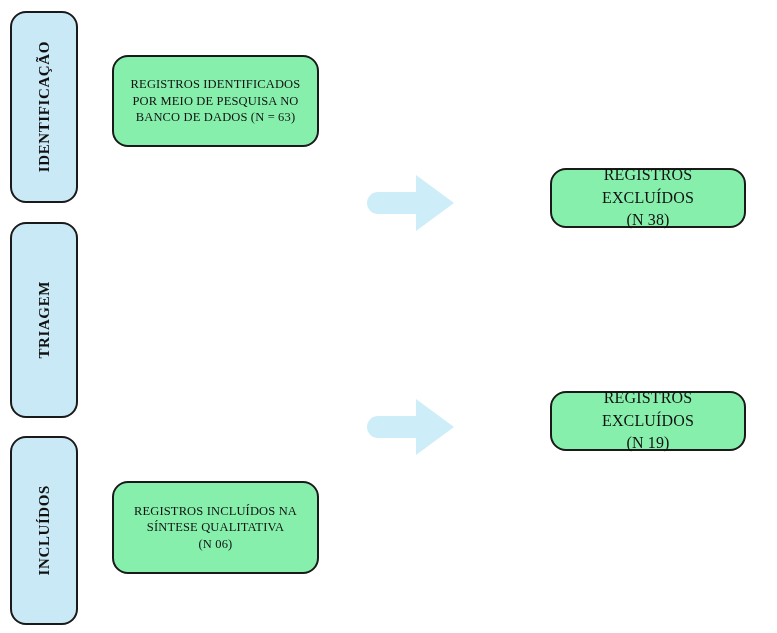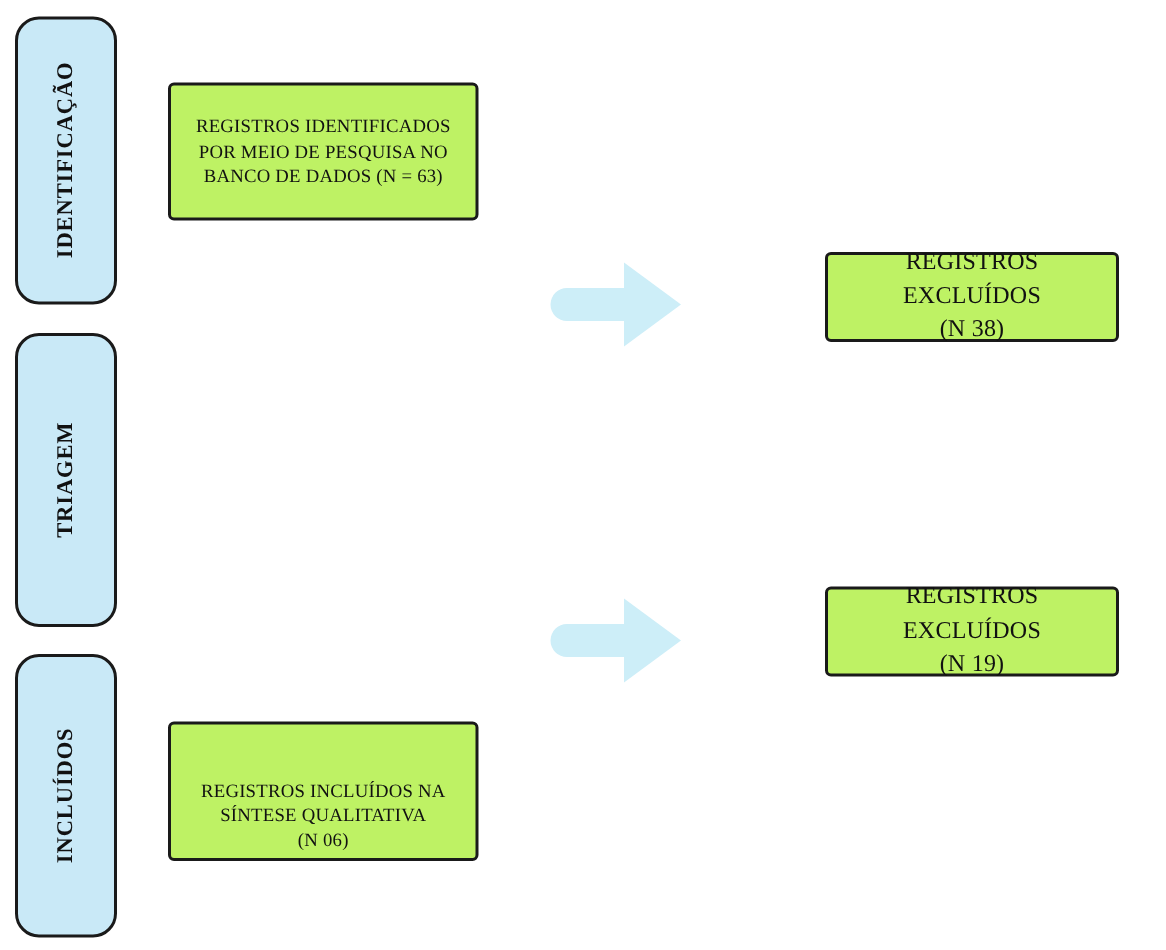--- a/index.html
+++ b/index.html
@@ -39,23 +39,23 @@
     letter-spacing: 0.6px;
     color: #111111;
     white-space: nowrap;
     text-align: center;
   }
 
   
   .flow-box {
     position: absolute;
     box-sizing: border-box;
-    background: #bef264;
+    background: #86efac;
     border: 2.5px solid #1a1a1a;
-    border-radius: 4px;
+    border-radius: 16px;
     display: flex;
     align-items: center;
     justify-content: center;
     padding: 4px 10px;
   }
   .flow-box-text {
     font-size: 12.5px;
     line-height: 1.32;
     text-align: center;
     color: #111111;
@@ -92,21 +92,21 @@
     <span class="stage-bar-label">INCLUÍDOS</span>
   </div>
 
   <div class="flow-box" style="left:112px; top:55px; width:207px; height:92px;">
     <span class="flow-box-text">REGISTROS IDENTIFICADOS
 POR MEIO DE PESQUISA NO
 BANCO DE DADOS (N = 63)</span>
   </div>
 
 
-  <div class="flow-box" style="left:112px; top:481px; width:207px; height:93px;align-items:flex-end;">
+  <div class="flow-box" style="left:112px; top:481px; width:207px; height:93px;">
     <span class="flow-box-text">REGISTROS INCLUÍDOS NA
 SÍNTESE QUALITATIVA
 (N 06)</span>
   </div>
 
   <div class="flow-arrow" style="left:364px; top:172px; width:92px; height:62px;">
     <svg width="92" height="62" viewBox="0 0 92 62" aria-hidden="true">
       <path d="M 14 20 L 52 20 L 52 3 L 90 31 L 52 59 L 52 42 L 14 42
                A 11 11 0 0 1 14 20 Z" fill="#cdeef8"></path>
     </svg>

